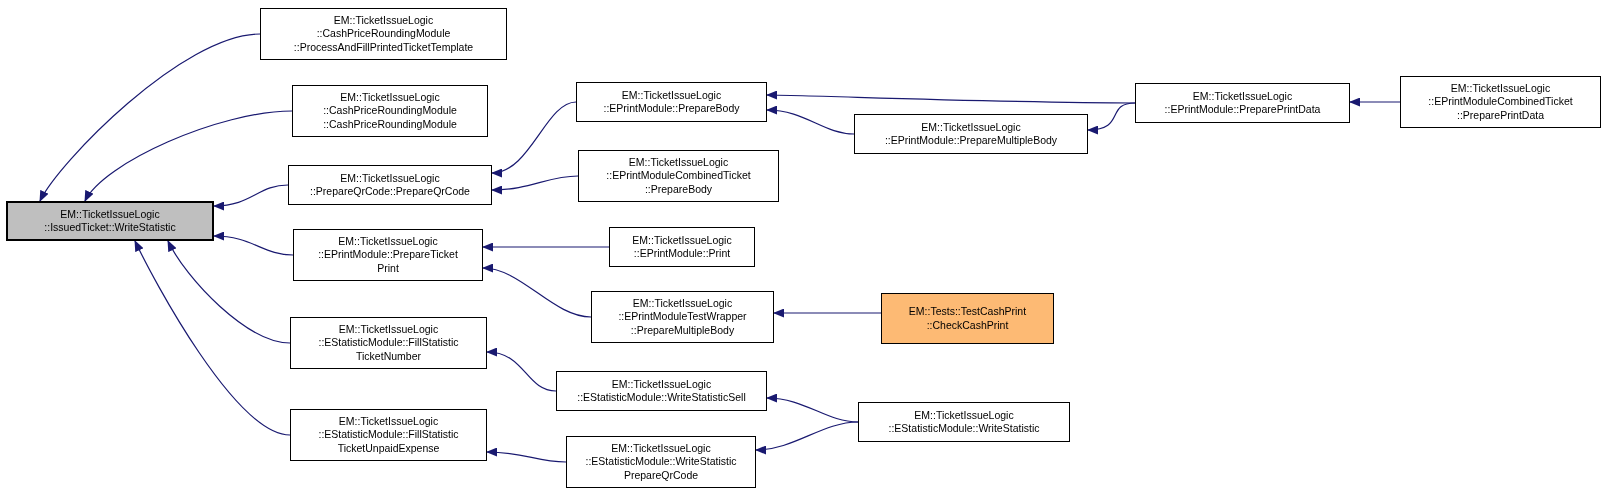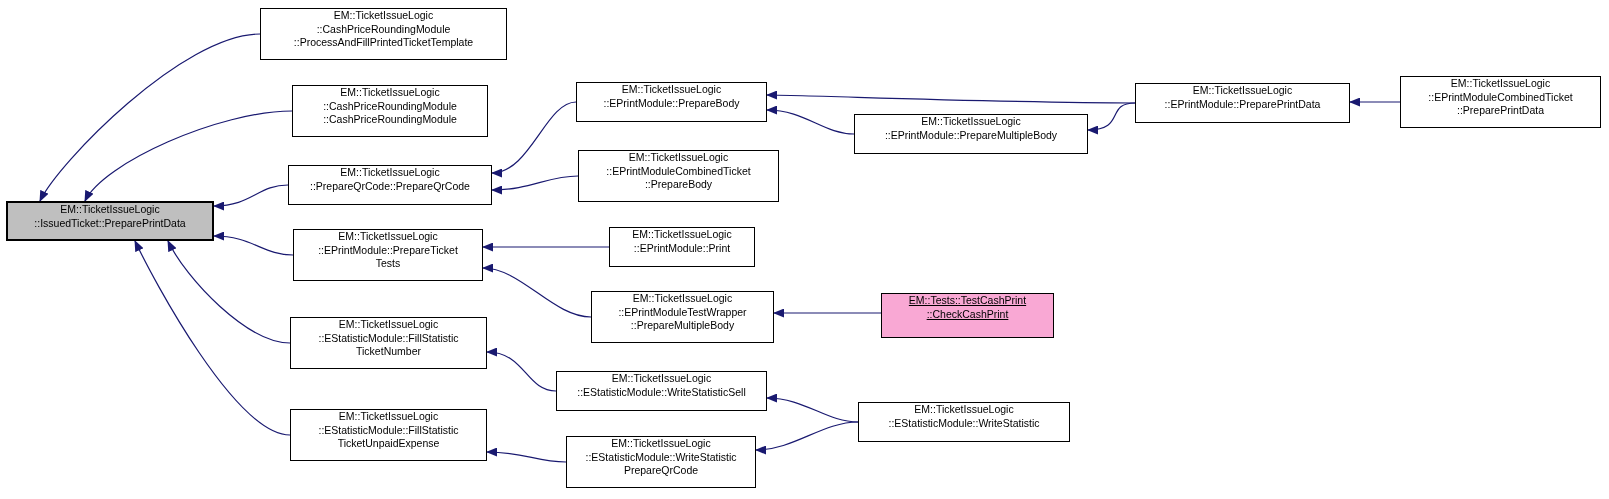--- a/index.html
+++ b/index.html
@@ -13,21 +13,21 @@
   .edges{
     position:absolute;left:0;top:0;width:1609px;height:499px;
     pointer-events:none;
   }
   .node{
     position:absolute;
     box-sizing:border-box;
     background:#ffffff;
     border:1px solid #000000;
     display:flex;flex-direction:column;
-    align-items:center;
+    justify-content:center;align-items:center;
     font-size:10.5px;line-height:13.5px;color:#000000;
     cursor:pointer;
     z-index:2;
   }
   .node div{white-space:nowrap;}
   .node.root{
     background:#bfbfbf;
     border:2px solid #000000;
     cursor:default;
   }
@@ -60,40 +60,40 @@
         <path d="M1135,103 C1105,103 1126,130 1088,130" fill="none" stroke="#191970" stroke-width="1.2" marker-end="url(#arrow)"></path>
         <path d="M881,313 C843.55,313 812,313 774,313" fill="none" stroke="#191970" stroke-width="1.2" marker-end="url(#arrow)"></path>
         <path d="M858,422 C826.15,422 805,398 767,398" fill="none" stroke="#191970" stroke-width="1.2" marker-end="url(#arrow)"></path>
         <path d="M858,422 C822.3,422 794,450 756,450" fill="none" stroke="#191970" stroke-width="1.2" marker-end="url(#arrow)"></path>
         <path d="M1400,102 C1370,102 1388,102 1350,102" fill="none" stroke="#191970" stroke-width="1.2" marker-end="url(#arrow)"></path>
       </g>
   </svg>
   <div>
       <div class="node root" style="left: 6px; top: 201px; width: 208px; height: 40px; border-color: rgb(0, 0, 0); background: rgb(191, 191, 191);">
         <div>EM::TicketIssueLogic</div>
-        <div>::IssuedTicket::PreparePrintData</div>
+        <div>::IssuedTicket::WriteStatistic</div>
       </div>
       <div class="node" style="left: 260px; top: 8px; width: 247px; height: 52px; border-color: rgb(0, 0, 0); background: rgb(255, 255, 255);">
         <div>EM::TicketIssueLogic</div>
         <div>::CashPriceRoundingModule</div>
         <div>::ProcessAndFillPrintedTicketTemplate</div>
       </div>
       <div class="node" style="left: 292px; top: 85px; width: 196px; height: 52px; border-color: rgb(0, 0, 0); background: rgb(255, 255, 255);">
         <div>EM::TicketIssueLogic</div>
         <div>::CashPriceRoundingModule</div>
         <div>::CashPriceRoundingModule</div>
       </div>
       <div class="node" style="left: 288px; top: 165px; width: 204px; height: 40px; border-color: rgb(0, 0, 0); background: rgb(255, 255, 255);">
         <div>EM::TicketIssueLogic</div>
         <div>::PrepareQrCode::PrepareQrCode</div>
       </div>
       <div class="node" style="left: 293px; top: 229px; width: 190px; height: 52px; border-color: rgb(0, 0, 0); background: rgb(255, 255, 255);">
         <div>EM::TicketIssueLogic</div>
         <div>::EPrintModule::PrepareTicket</div>
-        <div>Tests</div>
+        <div>Print</div>
       </div>
       <div class="node" style="left: 290px; top: 317px; width: 197px; height: 52px; border-color: rgb(0, 0, 0); background: rgb(255, 255, 255);">
         <div>EM::TicketIssueLogic</div>
         <div>::EStatisticModule::FillStatistic</div>
         <div>TicketNumber</div>
       </div>
       <div class="node" style="left: 290px; top: 409px; width: 197px; height: 52px; border-color: rgb(0, 0, 0); background: rgb(255, 255, 255);">
         <div>EM::TicketIssueLogic</div>
         <div>::EStatisticModule::FillStatistic</div>
         <div>TicketUnpaidExpense</div>
@@ -122,21 +122,21 @@
       </div>
       <div class="node" style="left: 566px; top: 436px; width: 190px; height: 52px; border-color: rgb(0, 0, 0); background: rgb(255, 255, 255);">
         <div>EM::TicketIssueLogic</div>
         <div>::EStatisticModule::WriteStatistic</div>
         <div>PrepareQrCode</div>
       </div>
       <div class="node" style="left: 854px; top: 114px; width: 234px; height: 40px; border-color: rgb(0, 0, 0); background: rgb(255, 255, 255);">
         <div>EM::TicketIssueLogic</div>
         <div>::EPrintModule::PrepareMultipleBody</div>
       </div>
-      <div class="node" style="left: 881px; top: 293px; width: 173px; height: 45px; border-color: rgb(0, 0, 0); background: #f9a8d4; text-decoration: underline;">
+      <div class="node" style="left: 881px; top: 293px; width: 173px; height: 51px; border-color: rgb(0, 0, 0); background: #fdba74;">
         <div>EM::Tests::TestCashPrint</div>
         <div>::CheckCashPrint</div>
       </div>
       <div class="node" style="left: 858px; top: 402px; width: 212px; height: 40px; border-color: rgb(0, 0, 0); background: rgb(255, 255, 255);">
         <div>EM::TicketIssueLogic</div>
         <div>::EStatisticModule::WriteStatistic</div>
       </div>
       <div class="node" style="left: 1135px; top: 83px; width: 215px; height: 40px; border-color: rgb(0, 0, 0); background: rgb(255, 255, 255);">
         <div>EM::TicketIssueLogic</div>
         <div>::EPrintModule::PreparePrintData</div>

